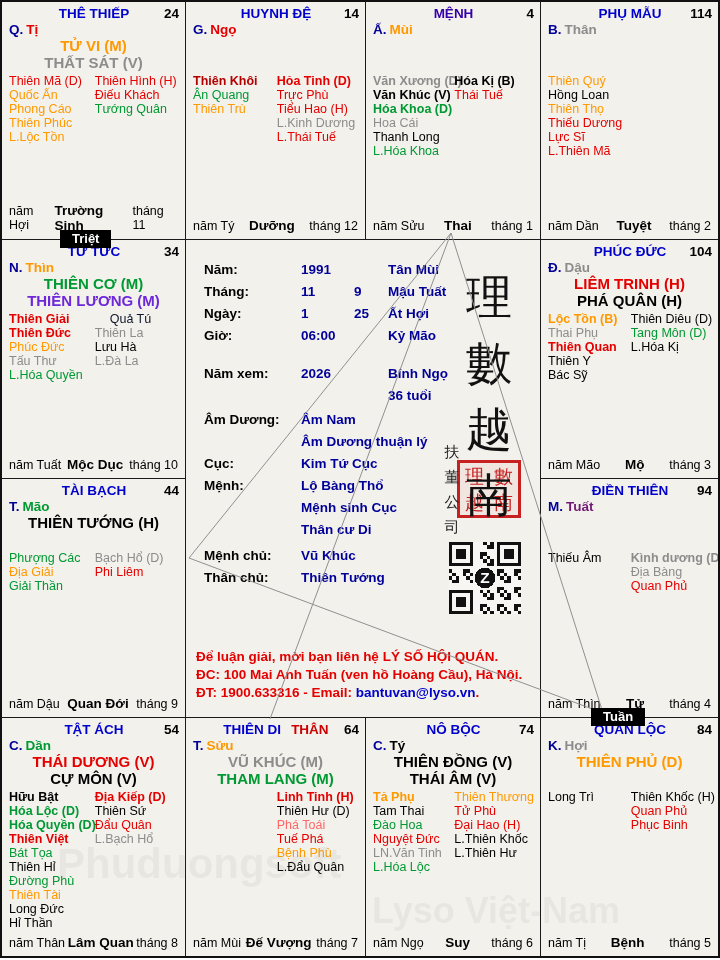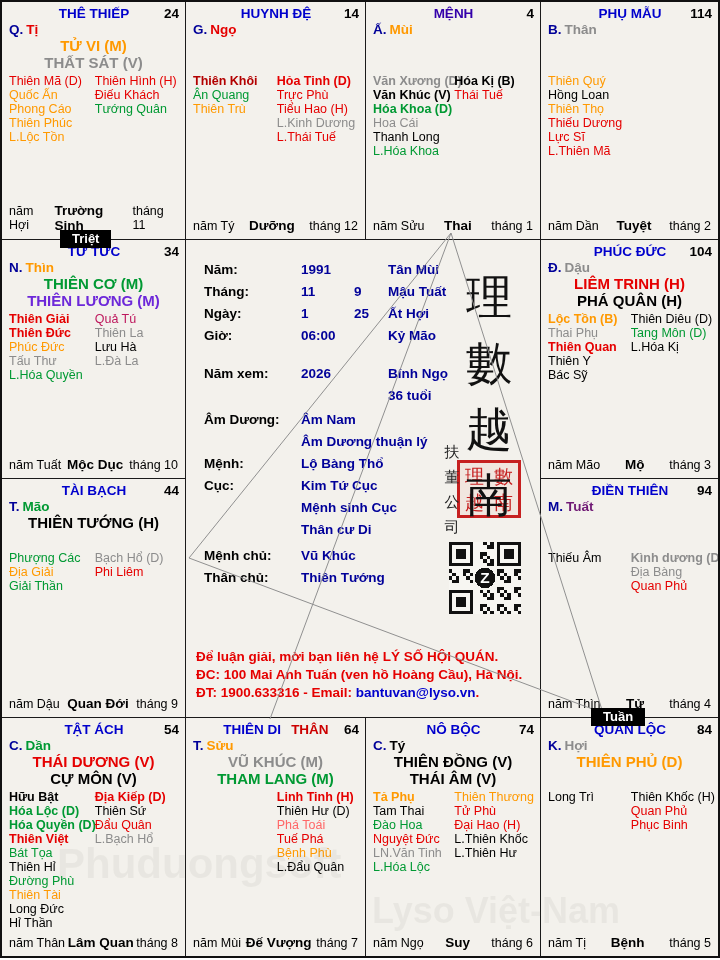--- a/index.html
+++ b/index.html
@@ -168,21 +168,21 @@
       </div>
     <div class="cols">
       <div class="colL">
           <div class="star" style="color: rgb(229, 0, 0); font-weight: bold;">Thiên Giải</div>
           <div class="star" style="color: rgb(229, 0, 0); font-weight: bold;">Thiên Đức</div>
           <div class="star" style="color: rgb(255, 153, 0);">Phúc Đức</div>
           <div class="star" style="color: rgb(140, 140, 140);">Tấu Thư</div>
           <div class="star" style="color: rgb(0, 153, 51);">L.Hóa Quyền</div>
         </div>
       <div class="colR">
-          <div class="star" style="color: #be185d;">Quả Tú</div>
+          <div class="star" style="color: #0f172a; margin-left: 15px;">Quả Tú</div>
           <div class="star" style="color: rgb(140, 140, 140);">Thiên La</div>
           <div class="star" style="color: rgb(0, 0, 0);">Lưu Hà</div>
           <div class="star" style="color: rgb(140, 140, 140);">L.Đà La</div>
         </div>
     </div>
     <div class="foot">
       <span class="nam">năm Tuất</span>
       <span class="van">Mộc Dục</span>
       <span class="thang">tháng 10</span>
     </div>
@@ -390,22 +390,22 @@
     <div class="center">
     <div class="info">
         <div class="irow"><span class="lbl">Năm:</span><span class="v1">1991</span><span class="v2"></span><span class="v3">Tân Mùi</span></div>
         <div class="irow"><span class="lbl">Tháng:</span><span class="v1">11</span><span class="v2">9</span><span class="v3">Mậu Tuất</span></div>
         <div class="irow"><span class="lbl">Ngày:</span><span class="v1">1</span><span class="v2">25</span><span class="v3">Ất Hợi</span></div>
         <div class="irow"><span class="lbl">Giờ:</span><span class="v1">06:00</span><span class="v2"></span><span class="v3">Kỷ Mão</span></div>
         <div class="irow" style="margin-top: 16px;"><span class="lbl">Năm xem:</span><span class="v1">2026</span><span class="v2"></span><span class="v3">Bính Ngọ</span></div>
         <div class="irow"><span class="lbl"></span><span class="v1"></span><span class="v2"></span><span class="v3">36 tuổi</span></div>
         <div class="irow" style="margin-top: 2px;"><span class="lbl">Âm Dương:</span><span class="v1 wide">Âm Nam</span></div>
         <div class="irow"><span class="lbl"></span><span class="v1 wide">Âm Dương thuận lý</span></div>
+        <div class="irow"><span class="lbl">Cục:</span><span class="v1 wide">Kim Tứ Cục</span></div>
         <div class="irow"><span class="lbl">Mệnh:</span><span class="v1 wide">Lộ Bàng Thổ</span></div>
-        <div class="irow"><span class="lbl">Cục:</span><span class="v1 wide">Kim Tứ Cục</span></div>
         <div class="irow"><span class="lbl"></span><span class="v1 wide">Mệnh sinh Cục</span></div>
         <div class="irow"><span class="lbl"></span><span class="v1 wide">Thân cư Di</span></div>
         <div class="irow" style="margin-top: 4px;"><span class="lbl">Mệnh chủ:</span><span class="v1 wide">Vũ Khúc</span></div>
         <div class="irow"><span class="lbl">Thân chủ:</span><span class="v1 wide">Thiên Tướng</span></div>
       </div>
     <div class="callig">
         <div>理</div>
         <div>數</div>
         <div>越</div>
         <div>南</div>

